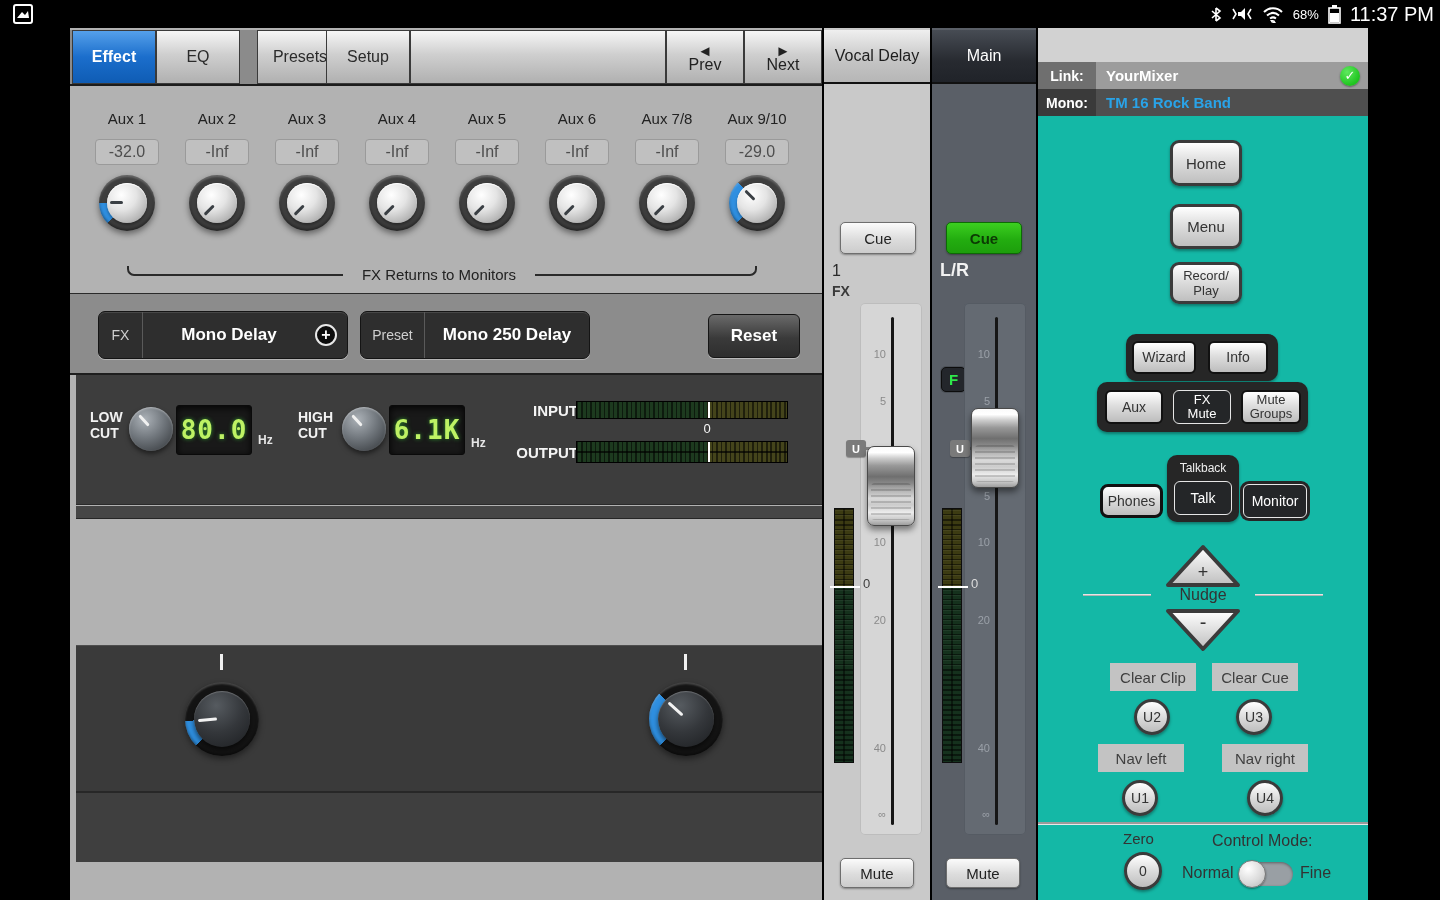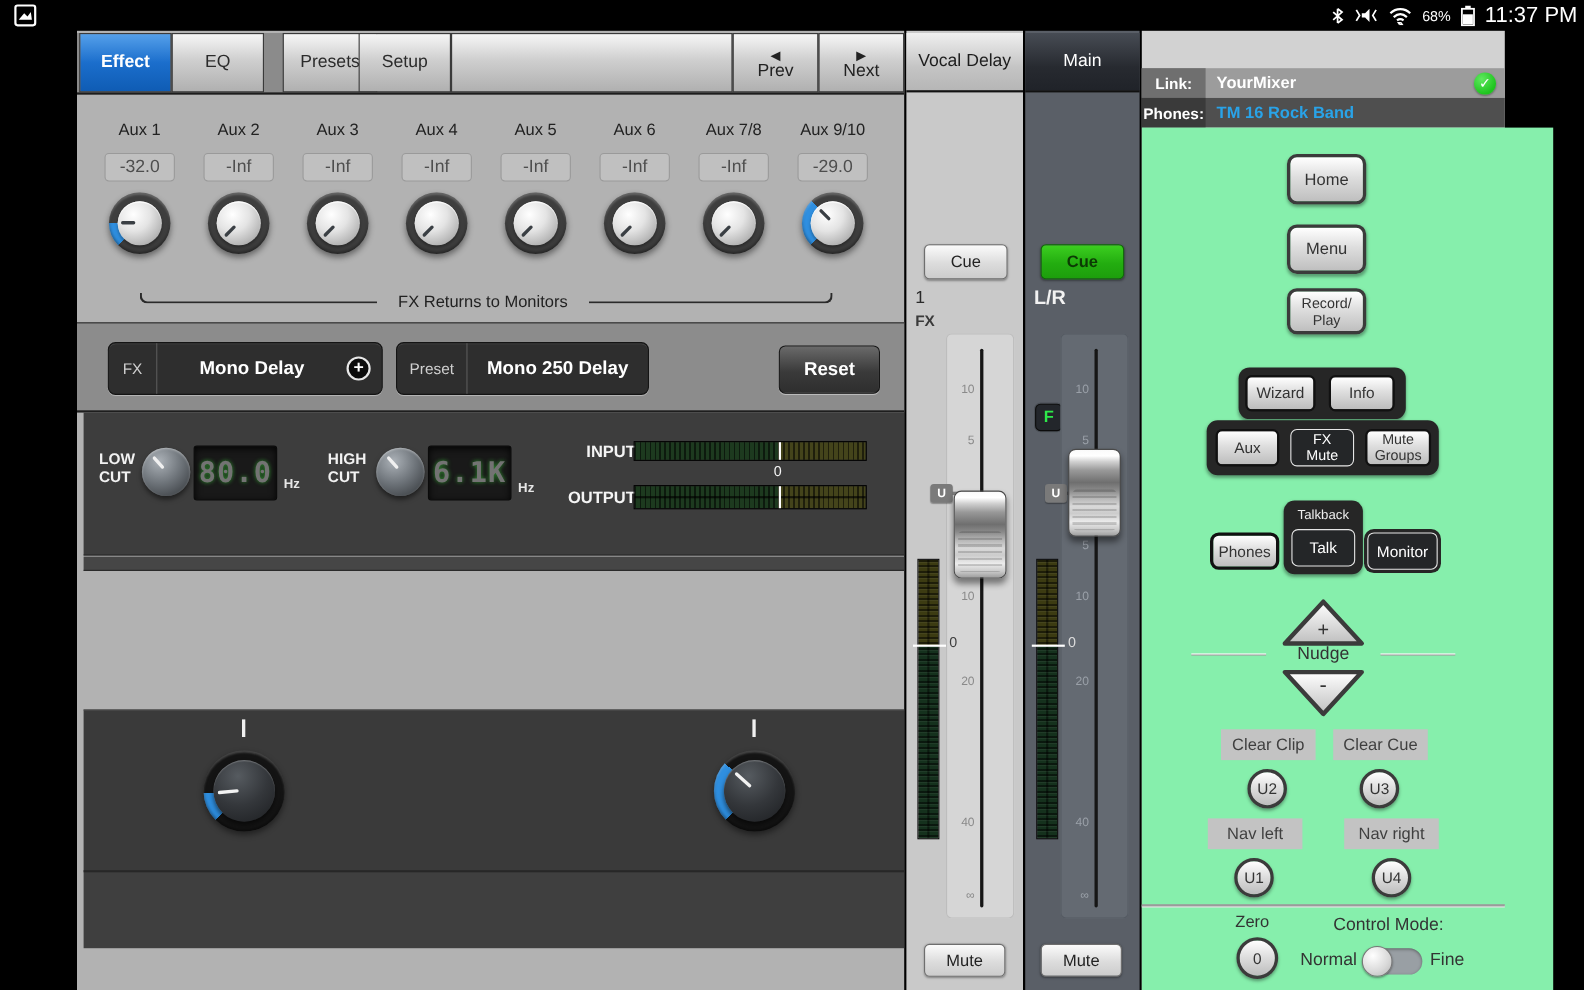--- a/index.html
+++ b/index.html
@@ -66,21 +66,21 @@
   .resetbtn{position:absolute;left:638px;top:20px;width:92px;height:44px;border-radius:6px;background:linear-gradient(#6a6a6a,#3a3a3a 55%,#2e2e2e);border:1px solid #161616;box-shadow:0 1px 0 rgba(255,255,255,.4);color:#fff;font-size:17px;font-weight:bold;display:flex;align-items:center;justify-content:center;}
 
   
   .blk-filters{position:absolute;left:6px;top:347px;width:746px;height:130px;background:#3d3d3d;border-bottom:1px solid #2a2a2a;}
   .blk-band{position:absolute;left:6px;top:478px;width:746px;height:13px;background:#464646;border-bottom:1px solid #262626;}
   .blk-disp{position:absolute;left:6px;top:491px;width:746px;height:126px;background:#322d2d;}
   .blk-knobs{position:absolute;left:6px;top:617px;width:746px;height:146px;background:#3a3a3a;border-top:1px solid #4e4e4e;}
   .blk-foot{position:absolute;left:6px;top:763px;width:746px;height:71px;background:#3f3f3f;border-top:2px solid #272727;}
 
   .cutlbl{position:absolute;color:#f2f2f2;font-size:14px;font-weight:bold;line-height:16px;}
-  .seg{position:absolute;background:#191919;border:1px solid #0a0a0a;border-radius:3px;box-shadow:inset 0 2px 7px rgba(0,0,0,.85);display:flex;align-items:center;justify-content:center;font-family:"DejaVu Sans Mono",monospace;font-weight:bold;color:#737373;font-size:26px;letter-spacing:1px;text-shadow:0 0 4px rgba(63,228,63,.6);}
+  .seg{position:absolute;background:#191919;border:1px solid #0a0a0a;border-radius:3px;box-shadow:inset 0 2px 7px rgba(0,0,0,.85);display:flex;align-items:center;justify-content:center;font-family:"DejaVu Sans Mono",monospace;font-weight:bold;color:#bef264;font-size:26px;letter-spacing:1px;text-shadow:0 0 4px rgba(63,228,63,.6);}
   .hz{position:absolute;color:#e6e6e6;font-size:12px;font-weight:bold;}
   .iolbl{position:absolute;color:#f4f4f4;font-size:15px;font-weight:bold;text-align:right;}
   .hmeter{position:absolute;border:1px solid #000;background:linear-gradient(to right,#1d3a1f 0 62%,#44441b 62% 100%);}
   .hmeter::after{content:"";position:absolute;inset:0;background:repeating-linear-gradient(to right,rgba(0,0,0,.55) 0 1.5px,transparent 1.5px 4.5px);}
   .hmeter.dual::before{content:"";position:absolute;left:0;right:0;top:calc(50% - 1px);height:2px;background:rgba(0,0,0,.65);z-index:1;}
   .hdiv{position:absolute;width:2px;background:#fff;z-index:2;}
   .zeromark{position:absolute;color:#f4f4f4;font-size:13px;text-align:center;}
 
   .pdisp{position:absolute;display:flex;align-items:center;justify-content:center;font-family:"DejaVu Sans Mono",monospace;font-weight:bold;font-size:37px;letter-spacing:2px;border-radius:2px;box-shadow:inset 0 0 12px rgba(0,0,0,.35);}
   .pd-red{background:#5a1312;color:#f2a51f;text-shadow:0 0 5px rgba(242,165,31,.55);}
@@ -118,21 +118,21 @@
   .rp-head{position:absolute;left:0;top:2px;width:330px;height:32px;background:linear-gradient(#efefef,#cbcbcb);border-bottom:1px solid #777;display:flex;align-items:center;}
   .qsc{margin-left:10px;font-size:22px;font-weight:bold;letter-spacing:2px;color:#1d1d1d;font-family:"DejaVu Sans",sans-serif;}
   .tmix{margin-left:auto;margin-right:10px;font-size:19px;color:#1d1d1d;}
   .rp-link{position:absolute;left:0;top:34px;width:330px;height:27px;background:#9c9c9c;display:flex;align-items:center;}
   .rp-scene{position:absolute;left:0;top:61px;width:330px;height:27px;background:#4f4f4f;display:flex;align-items:center;}
   .rowlbl{width:58px;height:100%;display:flex;align-items:center;justify-content:center;font-size:14px;font-weight:bold;color:#fff;}
   .rp-link .rowlbl{background:#6f6f6f;}
   .rp-scene .rowlbl{background:#3a3a3a;}
   .rowval{margin-left:10px;font-size:15px;font-weight:bold;}
   .checkball{margin-left:auto;margin-right:8px;width:20px;height:20px;border-radius:50%;background:radial-gradient(circle at 35% 30%,#5fe95f,#1fc41f 70%);color:#fff;font-size:13px;font-weight:bold;display:flex;align-items:center;justify-content:center;box-shadow:0 1px 2px rgba(0,0,0,.4);}
-  .rp-body{position:absolute;left:0;top:88px;width:374px;height:784px;background:#86efac;}
+  .rp-body{position:absolute;left:0;top:88px;width:330px;height:784px;background:#14b8a6;}
   .rbtn{position:absolute;border:3px solid #3b3b3b;border-radius:9px;background:linear-gradient(#ffffff,#dedede 45%,#bfbfbf);box-shadow:0 2px 3px rgba(0,0,0,.35), inset 0 1px 0 #fff;color:#333;display:flex;flex-direction:column;align-items:center;justify-content:center;font-size:15px;line-height:17px;text-align:center;}
   .dkgroup{position:absolute;background:#262626;border-radius:10px;box-shadow:0 2px 3px rgba(0,0,0,.35);}
   .gbtn{position:absolute;border:2px solid #111;border-radius:6px;background:linear-gradient(#ffffff,#dedede 45%,#bdbdbd);color:#333;display:flex;flex-direction:column;align-items:center;justify-content:center;font-size:14px;line-height:15px;text-align:center;}
   .gbtn.dark{background:#242628;border:1px solid #e6e6e6;color:#fff;}
   .tb-cap{position:absolute;left:0;top:6px;width:100%;text-align:center;color:#eee;font-size:12px;}
   .circbtn{position:absolute;width:36px;height:36px;border-radius:50%;border:3px solid #3b3b3b;background:linear-gradient(#ffffff,#dcdcdc 50%,#bdbdbd);box-shadow:0 2px 3px rgba(0,0,0,.35);display:flex;align-items:center;justify-content:center;font-size:14px;color:#333;}
   .graybox{position:absolute;background:#c3c3c3;display:flex;align-items:center;justify-content:center;font-size:15px;color:#3f3f3f;}
   .nudgelbl{position:absolute;font-size:16px;color:#333;text-align:center;}
   .nline{position:absolute;height:2px;background:linear-gradient(#ffffff,#9a9a9a);}
   .rsep{position:absolute;left:0;width:330px;height:2px;background:#9b9b9b;box-shadow:0 1px 0 #e8e8e8;}
@@ -413,21 +413,21 @@
     <div class="stripbtn" style="left:14px;top:830px;width:74px;height:30px">Mute</div>
   </div>
 
   <div class="panel remote-panel">
     <div class="rp-link">
       <div class="rowlbl">Link:</div>
       <div class="rowval" style="color:#fff">YourMixer</div>
       <div class="checkball">✓</div>
     </div>
     <div class="rp-scene">
-      <div class="rowlbl">Phones:</div>
+      <div class="rowlbl">Mono:</div>
       <div class="rowval" style="color:#29a3e8">TM 16 Rock Band</div>
     </div>
 
     <div class="rp-body">
       <div class="rbtn" style="left:132px;top:24px;width:72px;height:46px">Home</div>
       <div class="rbtn" style="left:132px;top:88px;width:72px;height:45px">Menu</div>
       <div class="rbtn" style="left:132px;top:146px;width:72px;height:42px;font-size:13px;line-height:15px">
         <span>Record/</span>
           <span>Play</span>
       </div>

